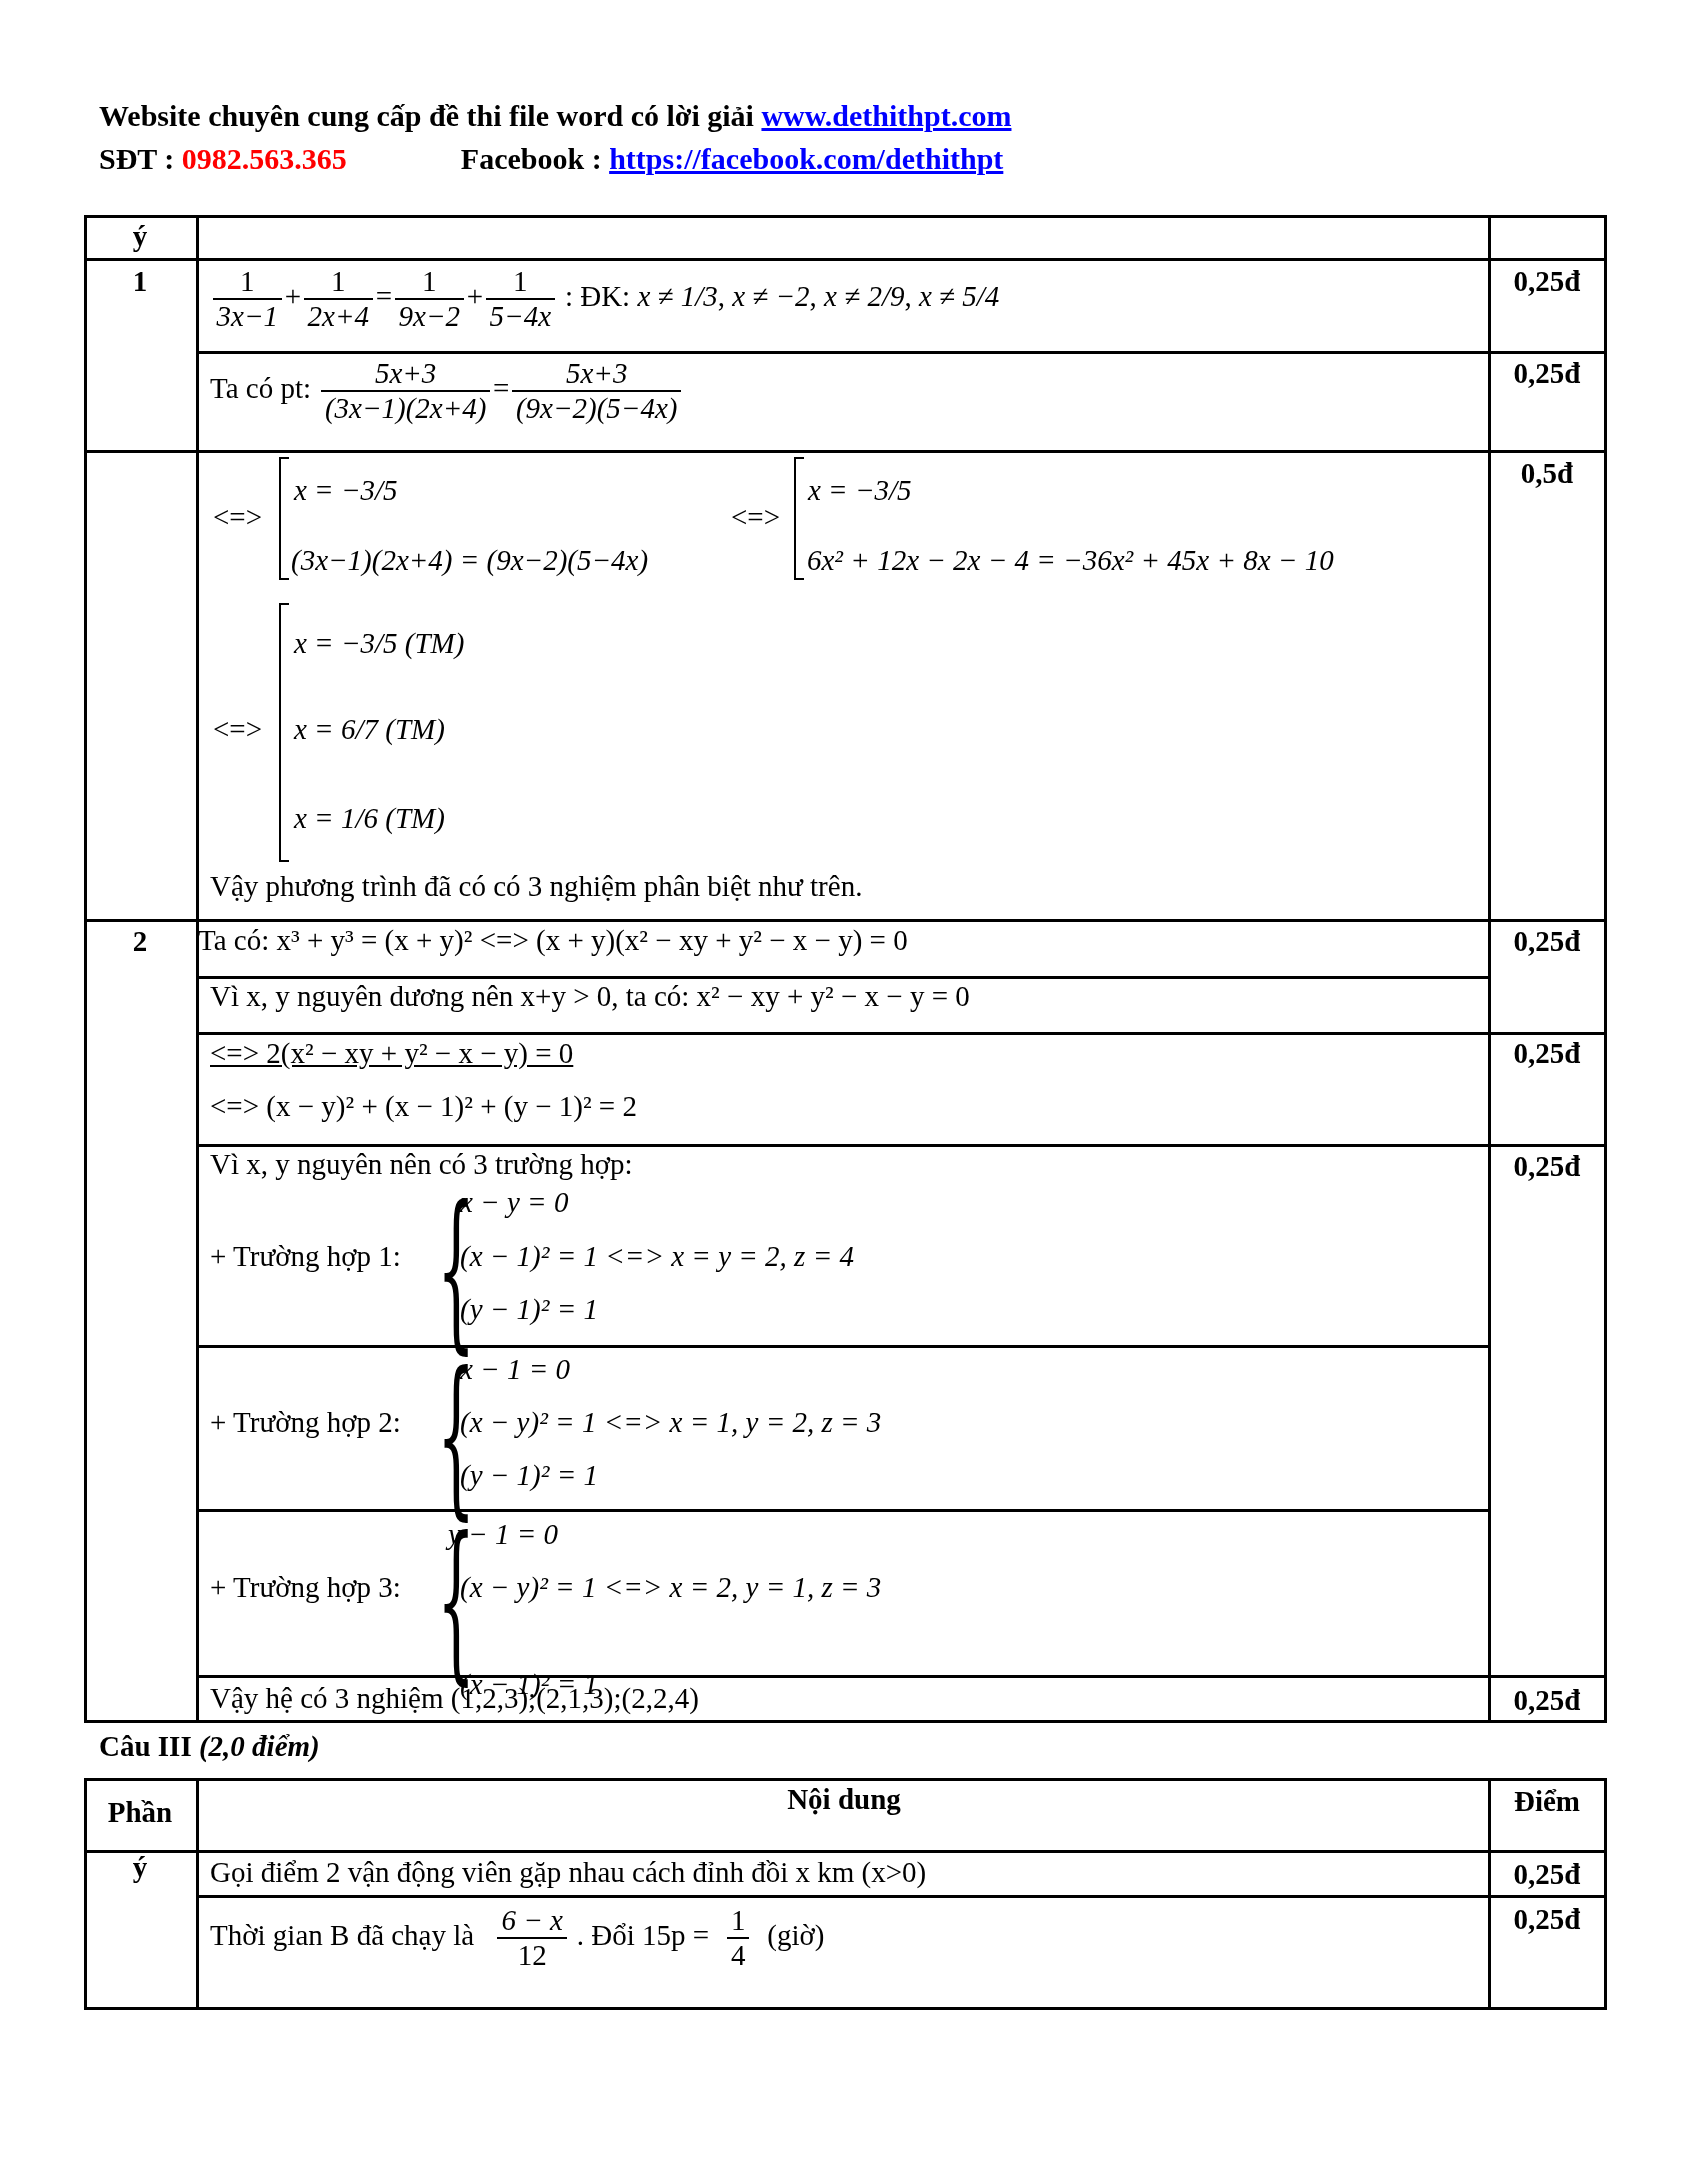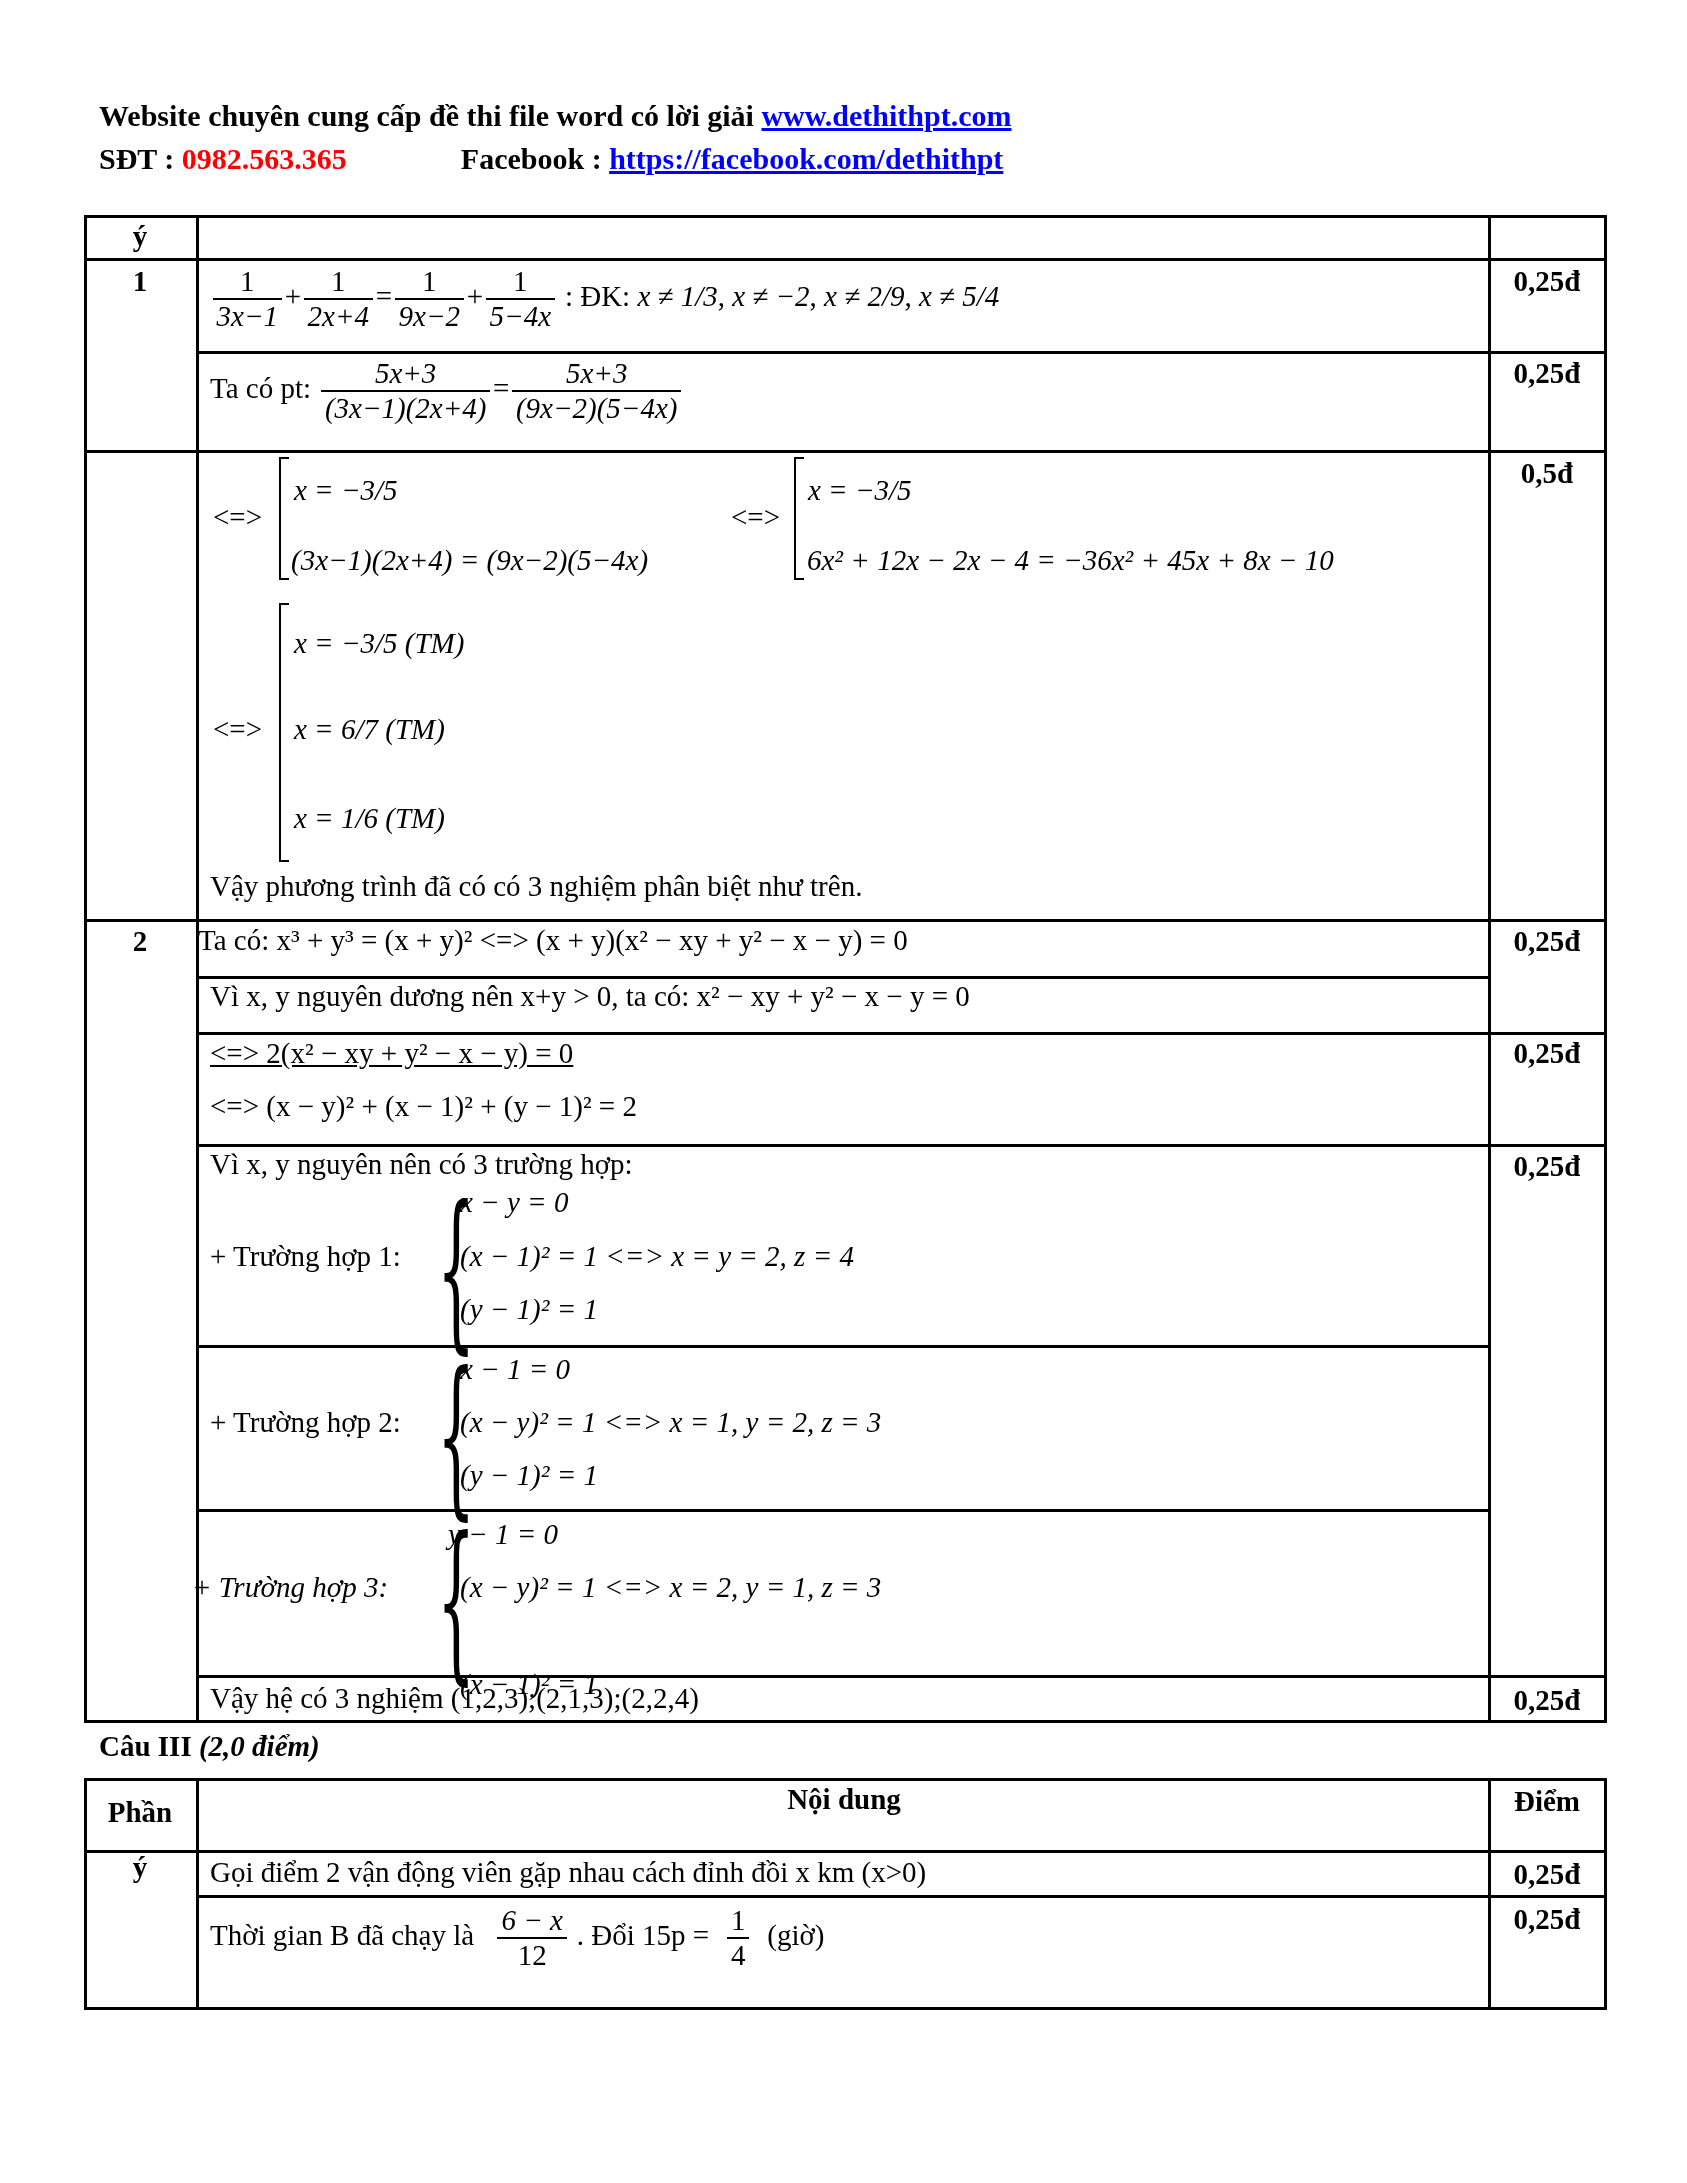--- a/index.html
+++ b/index.html
@@ -128,21 +128,21 @@
   <div class="t i" style="left:460px;top:1242px;">(x − 1)² = 1 &lt;=&gt; x = y = 2, z = 4</div>
   <div class="t i" style="left:460px;top:1295px;">(y − 1)² = 1</div>
   <div class="sc" style="left:1491px;top:1150px;">0,25đ</div>
 
   <div class="t" style="left:210px;top:1408px;">+ Trường hợp 2:</div>
   <div class="brace" style="left:437px;top:1350px;">{</div>
   <div class="t i" style="left:460px;top:1355px;">x − 1 = 0</div>
   <div class="t i" style="left:460px;top:1408px;">(x − y)² = 1 &lt;=&gt; x = 1, y = 2, z = 3</div>
   <div class="t i" style="left:460px;top:1461px;">(y − 1)² = 1</div>
 
-  <div class="t" style="left:192px;top:1573px;font-style:italic;">+ Trường hợp 3:</div>
+  <div class="t" style="left:210px;top:1573px;">+ Trường hợp 3:</div>
   <div class="brace" style="left:437px;top:1515px;">{</div>
   <div class="t i" style="left:448px;top:1520px;font-style:italic;">y − 1 = 0</div>
   <div class="t i" style="left:460px;top:1573px;">(x − y)² = 1 &lt;=&gt; x = 2, y = 1, z = 3</div>
   <div class="t i" style="left:460px;top:1626px;margin-top:44px;">(x − 1)² = 1</div>
 
   <div class="t" style="left:210px;top:1684px;">Vậy hệ có 3 nghiệm (1,2,3);(2,1,3);(2,2,4)</div>
   <div class="sc" style="left:1491px;top:1684px;">0,25đ</div>
 </div>
 
 <div class="t" style="left:99px;top:1732px;">

